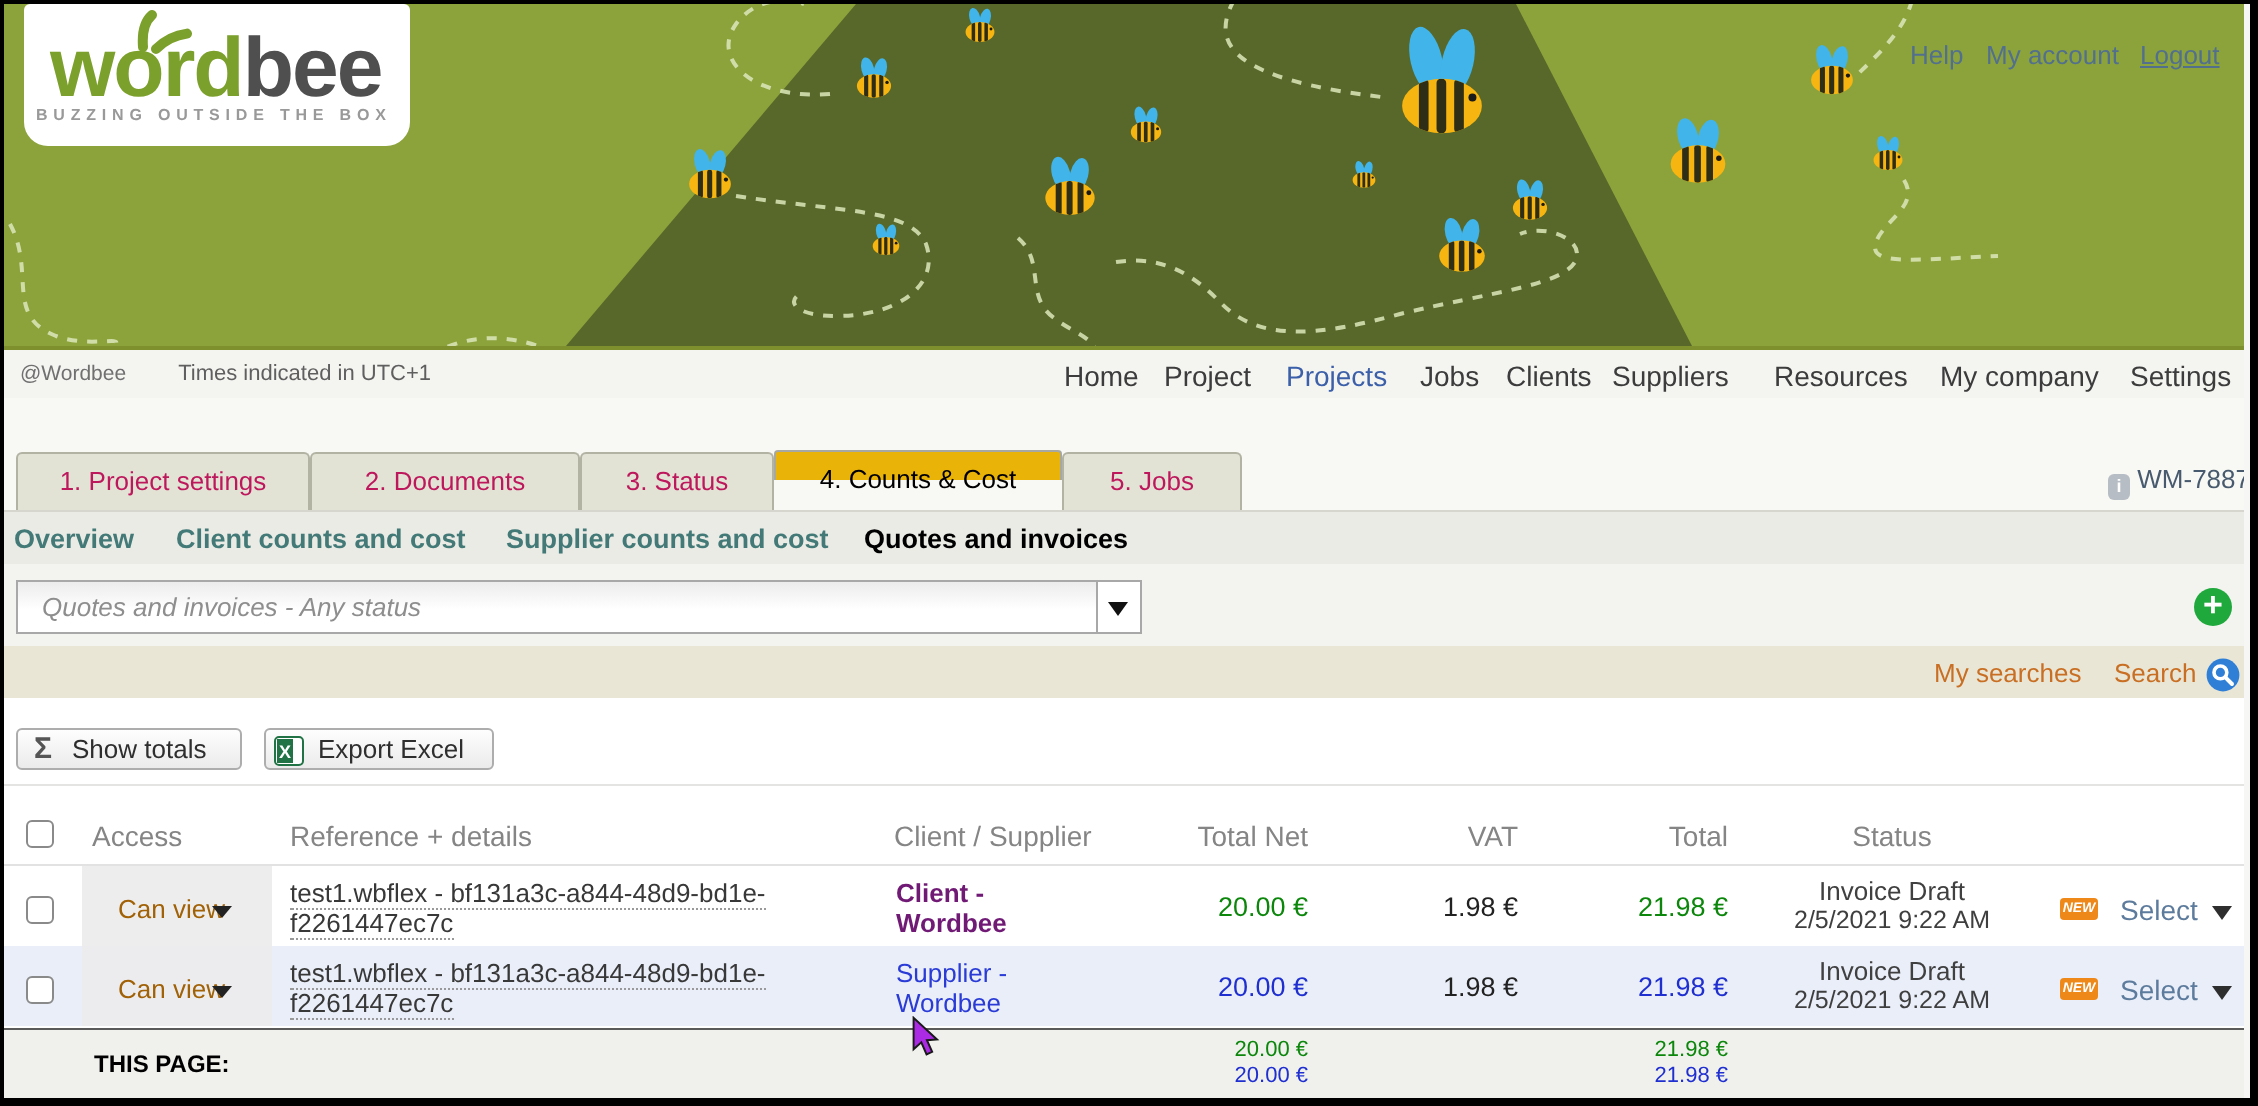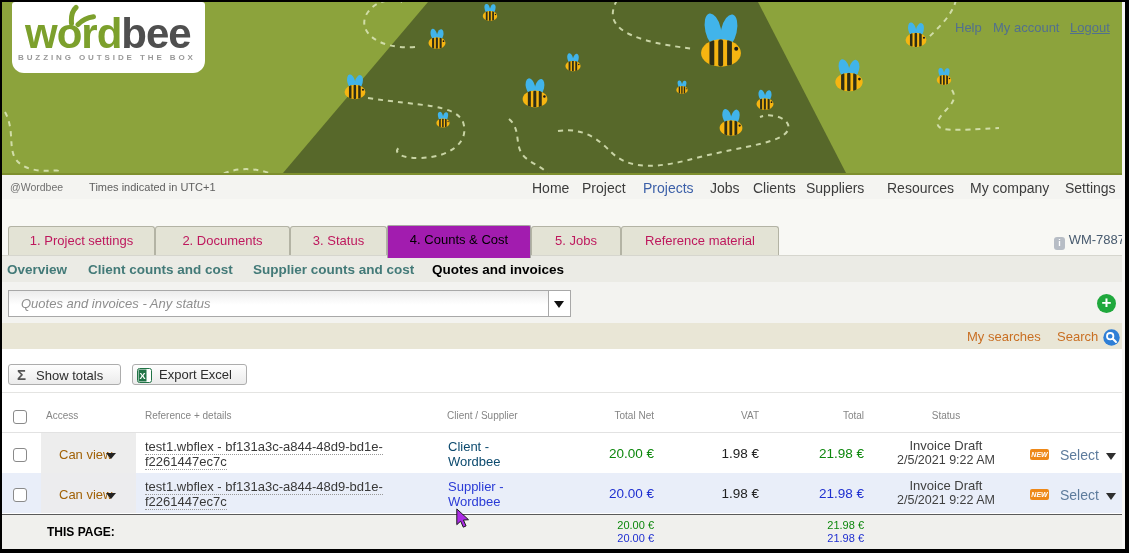--- a/index.html
+++ b/index.html
@@ -22,21 +22,21 @@
   
   #navbar { left:0; top:171px; width:1120px; height:27px; background:#f4f4f1; border-top:2px solid #7e8f2e; border-bottom:1px solid #dbdbd9; }
   #navleft { left:8px; top:179px; font-size:10.5px; color:#707070; }
   #navleft b { font-weight:normal; margin-left:26px; font-size:11px; color:#5f5f5f; }
   #navmenu { left:0; top:0; width:0; height:0; font-size:14px; color:#3c3c3c; }
   #navmenu span { white-space:nowrap; }
 
   
   #tabrow { left:0; top:197px; width:1120px; height:56px; background:#f8f8f4; }
   .tab { position:absolute; top:27px; height:29px; background:#e3e3d5; border:1px solid #b3b3a4; border-bottom:none; border-radius:3px 3px 0 0; font-size:13px; color:#be185d; text-align:center; line-height:27px; }
-  .tab.active { top:26px; height:33px; background:#a21caf; border-color:#a8a8a2; border-radius:2px 2px 0 0; color:#000; z-index:2; }
+  .tab.active { top:26px; height:15px; background:#eab308; border-color:#a8a8a2; border-radius:2px 2px 0 0; color:#000; z-index:2; }
   #wmref { position:absolute; right:-3px; top:33px; font-size:13px; color:#475a6e; }
 
   
   #subnav { left:0; top:253px; width:1120px; height:27px; background:#ebebe5; border-top:1px solid #d6d6ce; font-size:13.5px; font-weight:bold; }
   #subnav span { position:absolute; top:6px; color:#437a78; }
 
   
   #band { left:0; top:280px; width:1120px; height:41px; background:#f3f3f0; }
   #combo { left:6px; top:8px; width:541px; height:27px; border:1px solid #a8a8a8; line-height:25px; font-style:italic; color:#8e8e8e; font-size:13px; padding-left:12px; background:linear-gradient(#ececec, #fff 55%); }
   #combobtn { left:546px; top:8px; width:23px; height:27px; background:#fff; border:1px solid #a8a8a8; }
@@ -48,33 +48,33 @@
   #mysearches { left:965px; top:6px; }
   #searchlnk { left:1055px; top:6px; }
 
   
   .btn { position:absolute; top:362px; height:21px; border:1px solid #adadad; border-radius:3px; background:linear-gradient(#fefefe,#ebebeb); font-size:13px; color:#2e2e2e; line-height:20px; }
   #btn1 { left:6px; width:113px; }
   #btn2 { left:130px; width:115px; }
   #hr392 { left:0; top:390px; width:1120px; height:1px; background:#e4e4e2; }
 
   
-  #thead { left:0; top:391px; width:1120px; height:40px; border-bottom:1px solid #e2e2e2; font-size:10px; color:#858585; }
+  #thead { left:0; top:391px; width:1120px; height:40px; border-bottom:1px solid #e2e2e2; font-size:14px; color:#858585; }
   .hc { position:absolute; top:17px; }
   .cb { position:absolute; width:14px; height:14px; border:1px solid #8a8a8a; border-radius:3px; background:#fff; left:11px; }
   .row { left:0; width:1120px; height:40px; font-size:13px; }
   #row1 { top:431px; background:#fff; }
   #row2 { top:471px; background:#e9eef9; }
   .acccell { position:absolute; left:39px; top:0; width:95px; height:40px; background:#ededed; }
   .canview { position:absolute; left:45px; top:14px; color:#a16207;margin-left:12px; }
   .cvarr { position:absolute; left:104px; top:20px; border:5px solid transparent; border-top:6px solid #222; }
   .ref { position:absolute; left:143px; top:6px; color:#383838; line-height:15px; }
   .ref u { text-decoration:none; border-bottom:1px dotted #999; }
   .cs { position:absolute; left:446px; top:6px; line-height:15px; }
-  .green { color:#0c4a6e; }
+  .green { color:#701a75;font-weight:bold; }
   .blue { color:#2a3bd6; }
   .num { position:absolute; top:13px; text-align:right; font-size:13.5px; }
   .numg { color:#0c870c; }
   .numb { color:#1f2fd0; }
   .numk { color:#222; }
   .status { position:absolute; left:878px; width:132px; top:6px; text-align:center; line-height:14px; }
   .inv { color:#404040; }
   .date { color:#3f3f3f; font-size:12.5px; }
   .newbadge { position:absolute; left:1028px; top:16px; width:19px; height:11px; background:#ee8818; border-radius:2px; color:#fff; font-size:7px; font-weight:bold; text-align:center; line-height:11px; font-style:italic; }
   .select { position:absolute; left:1058px; top:14px; color:#5d7b9c; font-size:14px; }
@@ -172,21 +172,20 @@
     <span class="abs" style="left:968px;top:178px;">My company</span>
     <span class="abs" style="left:1063px;top:178px;">Settings</span>
   </div>
 
   <div class="abs" id="tabrow">
     <div class="tab" style="left:6px;width:147px;">1. Project settings</div>
     <div class="tab" style="left:153px;width:135px;">2. Documents</div>
     <div class="tab" style="left:288px;width:97px;">3. Status</div>
     <div class="tab active" style="left:385px;width:144px;">4. Counts &amp; Cost</div>
     <div class="tab" style="left:529px;width:90px;">5. Jobs</div>
-    <div class="tab" style="left:619px;width:158px;">Reference material</div>
     <div id="wmref"><span style="display:inline-block;width:11px;height:13px;background:#b7bdc5;border-radius:3px;color:#fff;font-size:9px;font-weight:bold;text-align:center;line-height:13px;vertical-align:-2px;">i</span> WM-7887</div>
   </div>
 
   <div class="abs" id="subnav">
     <span style="left:5px;">Overview</span>
     <span style="left:86px;">Client counts and cost</span>
     <span style="left:251px;">Supplier counts and cost</span>
     <span style="left:430px;color:#000;">Quotes and invoices</span>
   </div>
 

